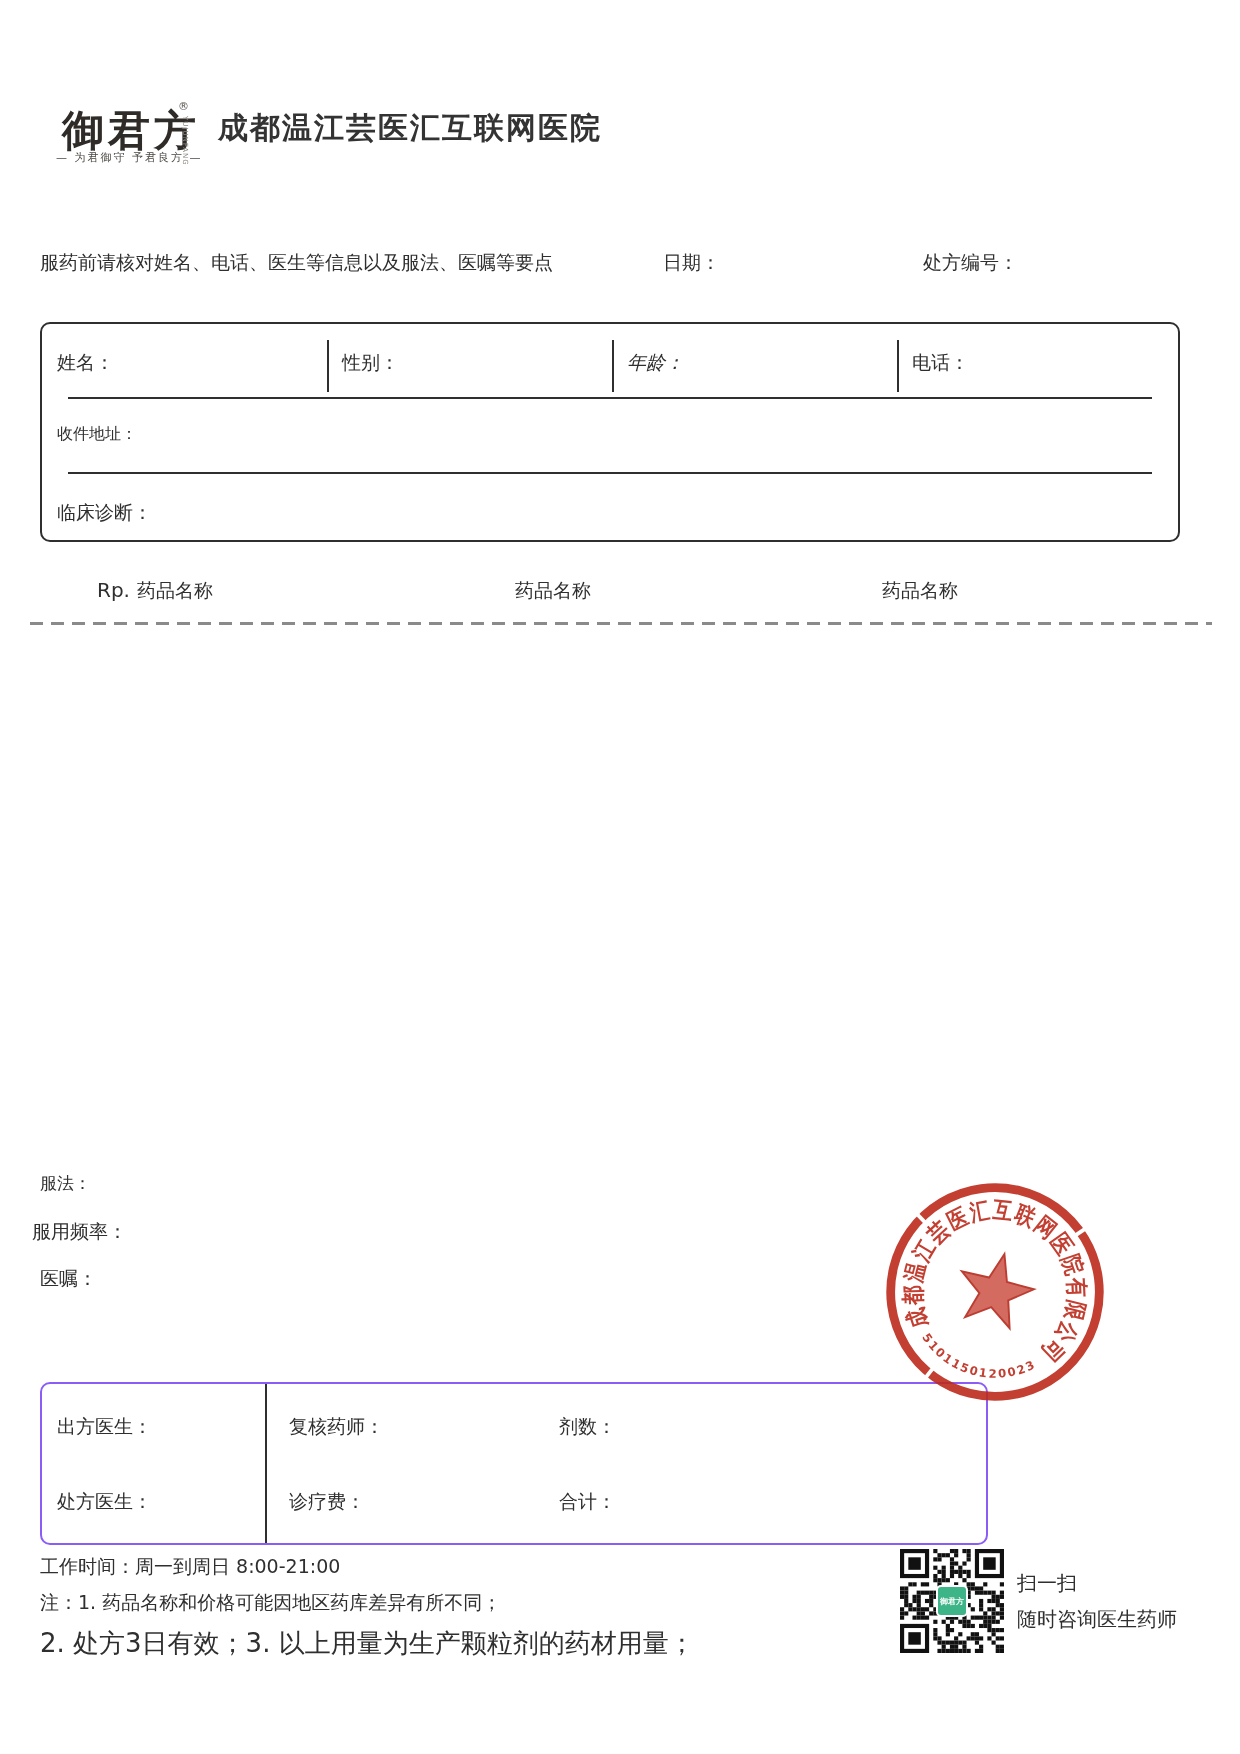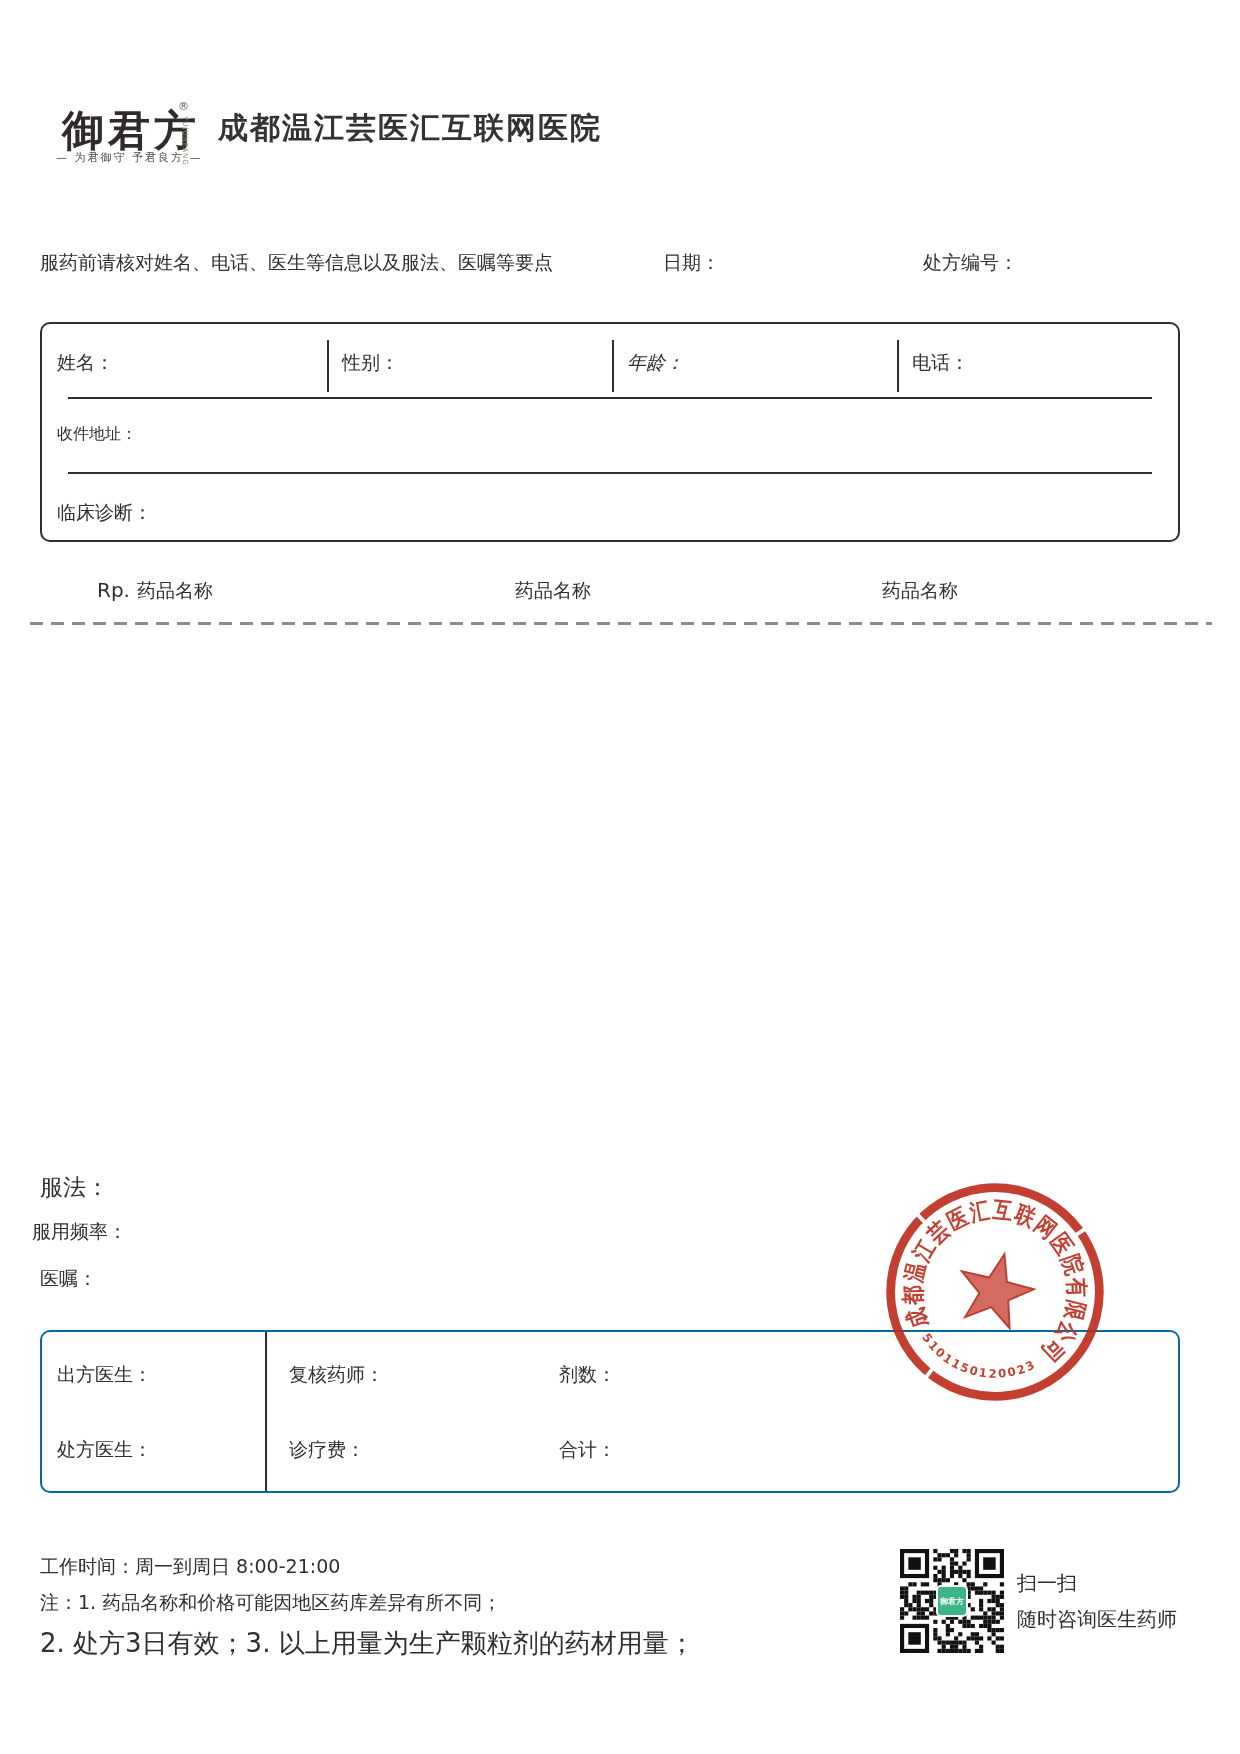--- a/index.html
+++ b/index.html
@@ -26,25 +26,25 @@
   .addr-label{position:absolute;left:15px;top:100px;font-size:16px;color:#2f2f2f;}
   .diag-label{position:absolute;left:15px;top:176px;font-size:19px;color:#2f2f2f;}
   
   .rp-prefix{left:57px;top:578px;font-size:20px;color:#2f2f2f;margin-left:40px;}
   .rp-col1{left:137px;top:578px;font-size:19px;color:#2f2f2f;}
   .rp-col2{left:515px;top:578px;font-size:19px;color:#2f2f2f;}
   .rp-col3{left:882px;top:578px;font-size:19px;color:#2f2f2f;}
   .dash-line{left:30px;top:622px;width:1182px;height:3px;
     background:repeating-linear-gradient(90deg,#8a8a8a 0 13px,transparent 13px 21px);}
   
-  .method-label{left:40px;top:1172px;font-size:23px;color:#2f2f2f;}
+  .method-label{left:40px;top:1172px;font-size:17px;color:#2f2f2f;}
   .freq-label{left:32px;top:1219px;font-size:19px;color:#2f2f2f;}
   .advice-label{left:40px;top:1266px;font-size:19px;color:#2f2f2f;}
   
-  .sign-box{left:40px;top:1330px;width:1140px;height:163px;border:2px solid #0369a1;border-radius:10px;box-sizing:border-box;}
+  .sign-box{left:40px;top:1382px;width:948px;height:163px;border:2px solid #8b5cf6;border-radius:10px;box-sizing:border-box;}
   .sign-div{position:absolute;left:223px;top:0;bottom:0;width:2px;background:#2f2f2f;}
   .s-label{position:absolute;font-size:19px;color:#2f2f2f;}
   
   .stamp{left:878px;top:1175px;width:234px;height:234px;z-index:5;pointer-events:none;}
   .stamp text{font-family:"DejaVu Sans",sans-serif;}
   
   .hours-line{left:40px;top:1554px;font-size:19px;color:#2f2f2f;}
   .note1-line{left:40px;top:1590px;font-size:19px;color:#2f2f2f;}
   .note2-line{left:40px;top:1626px;font-size:26px;color:#2f2f2f;}
   .qr-wrap{left:900px;top:1549px;width:104px;height:104px;}

